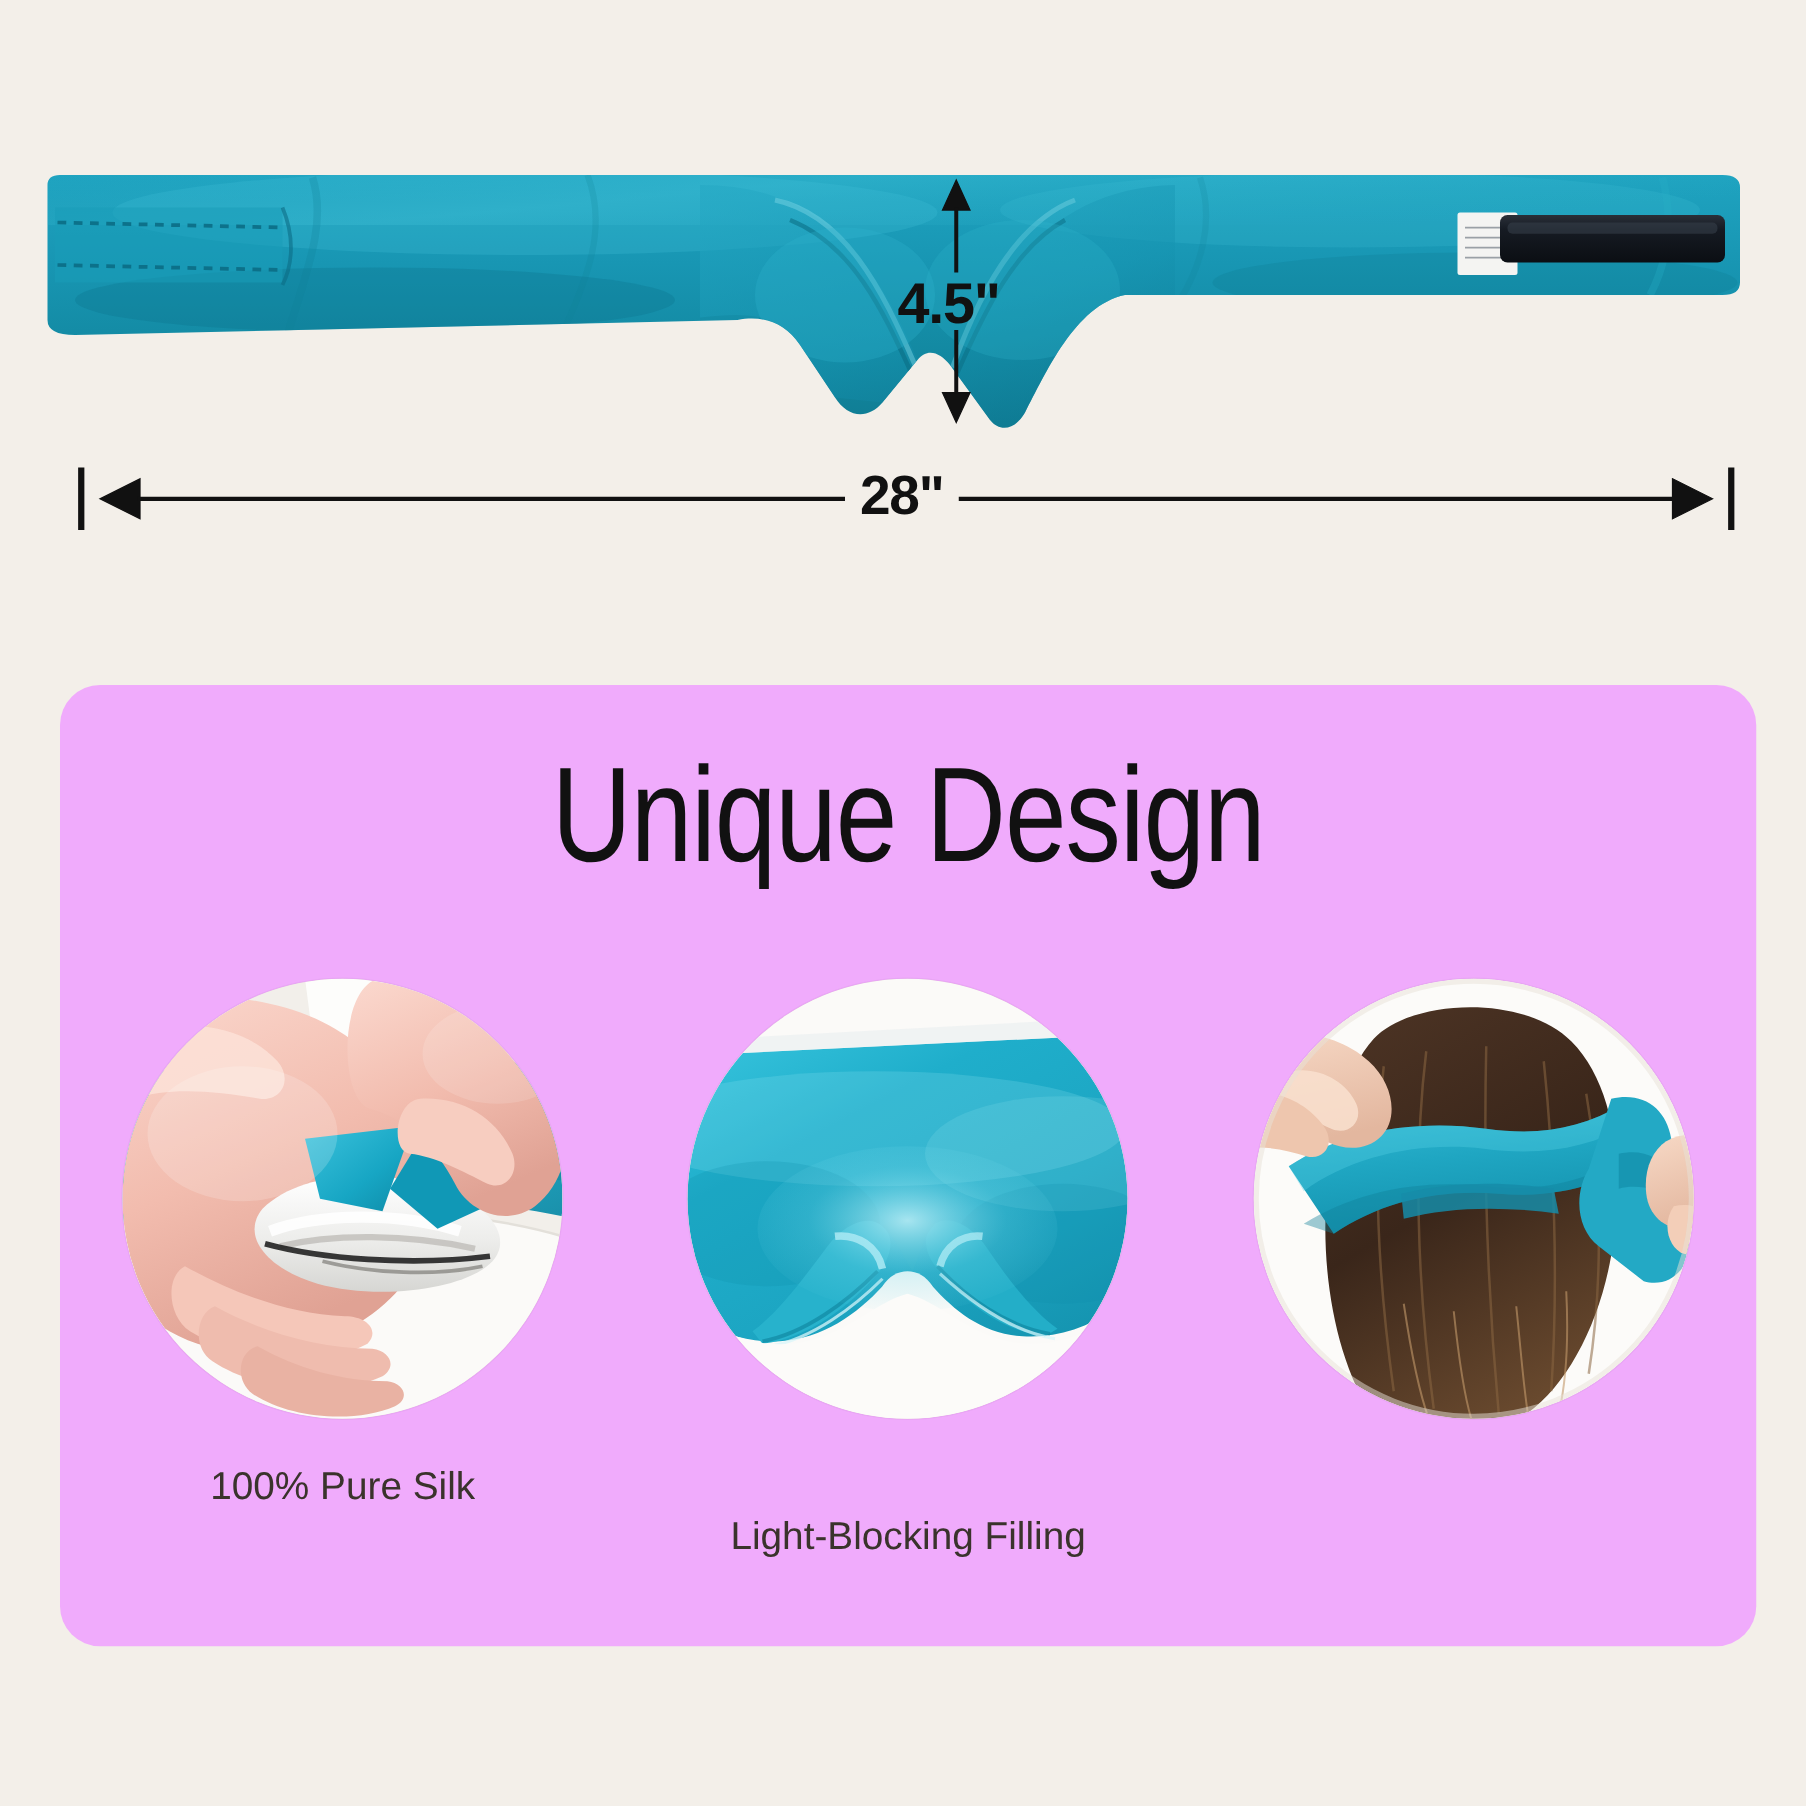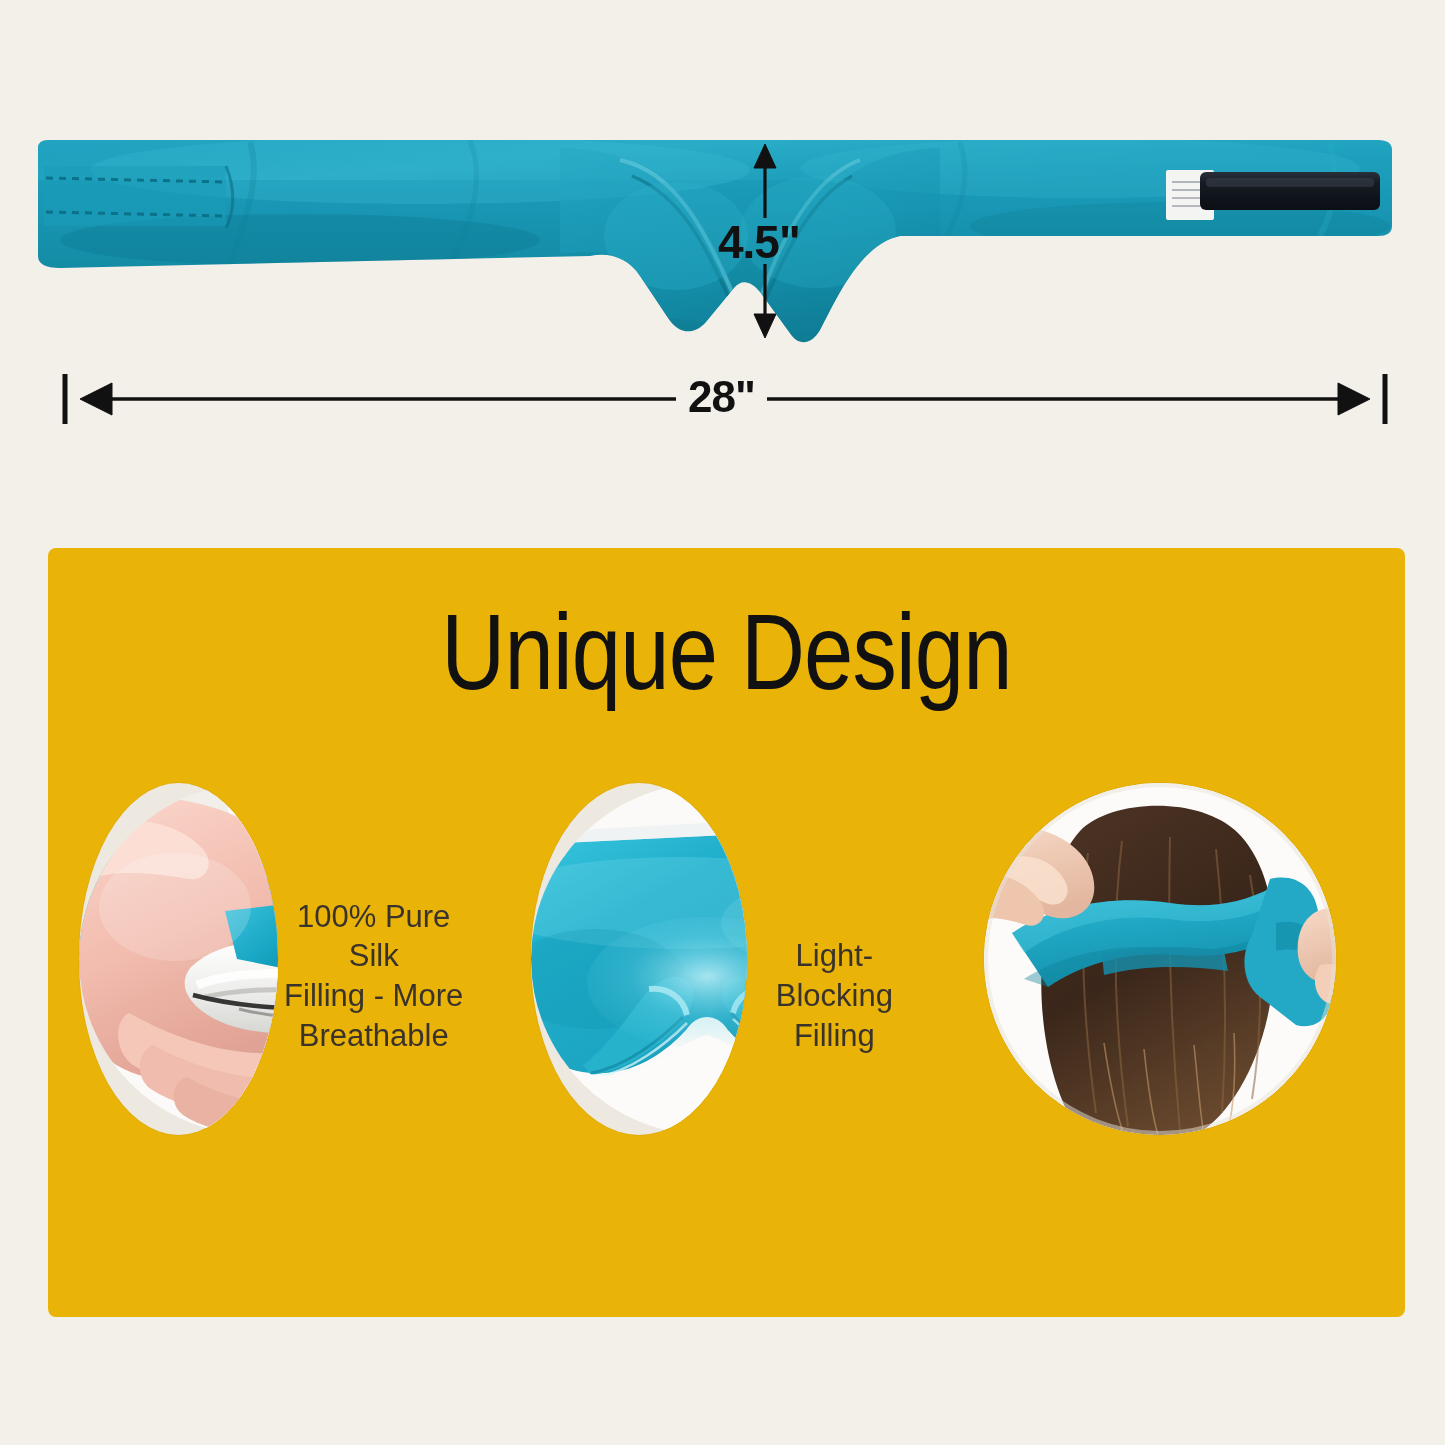--- a/index.html
+++ b/index.html
@@ -33,36 +33,36 @@
     font-family:"Liberation Sans", sans-serif;
     font-weight:bold;font-size:44px;color:#111;
     letter-spacing:-1px;white-space:nowrap;
     background:#F3EFE9;padding:0 12px;
   }
 
   
   #panel{
     position:absolute;left:48px;top:548px;
     width:1357px;height:769px;
-    background:#eab308;border-radius:8px;
+    background:#f0abfc;border-radius:32px;
   }
   #panelTitle{
     position:absolute;left:0;top:50px;width:100%;
     text-align:center;
     font-family:"Liberation Sans", sans-serif;
     font-size:108px;line-height:1;color:#111;
     letter-spacing:-1px;
     transform:scaleX(.82);
   }
 
   .features{
     position:absolute;left:0;top:235px;width:100%;
     display:flex;justify-content:space-around;align-items:flex-start;
   }
-  .feature{width:390px;display:flex;align-items:center;}
+  .feature{width:390px;display:flex;flex-direction:column;align-items:center;}
   .circle{
     width:352px;height:352px;border-radius:50%;
     overflow:hidden;position:relative;
     background:#EDE8E0;
     box-shadow:0 0 0 1px rgba(0,0,0,.03);
   }
   .circle svg{display:block;width:352px;height:352px;}
   .caption{
     margin-top:34px;text-align:center;
     font-family:"Liberation Sans", sans-serif;
@@ -281,21 +281,20 @@
                        C272,154 250,142 230,140 C214,138 218,98 238,96 Z" fill="#F7CDC0"></path>
               <path d="M282,30 C318,38 344,70 352,106 L352,4 L288,0 Z" fill="#F3C2B4" opacity=".85"></path>
 
               <ellipse cx="96" cy="124" rx="76" ry="54" fill="#FFFFFF" opacity=".18"></ellipse>
               <ellipse cx="300" cy="60" rx="60" ry="40" fill="#FFFFFF" opacity=".14"></ellipse>
             </g>
           </svg>
         </div>
         <div class="caption">
           <span>100% Pure Silk</span><br>
-          <span>Filling - More Breathable</span>
         </div>
       </div>
 
       <div class="feature">
         <div class="circle">
           <svg viewBox="0 0 352 352" xmlns="http://www.w3.org/2000/svg">
             <defs>
               <clipPath id="c2">
                   <circle cx="176" cy="176" r="176"></circle>
                 </clipPath>

